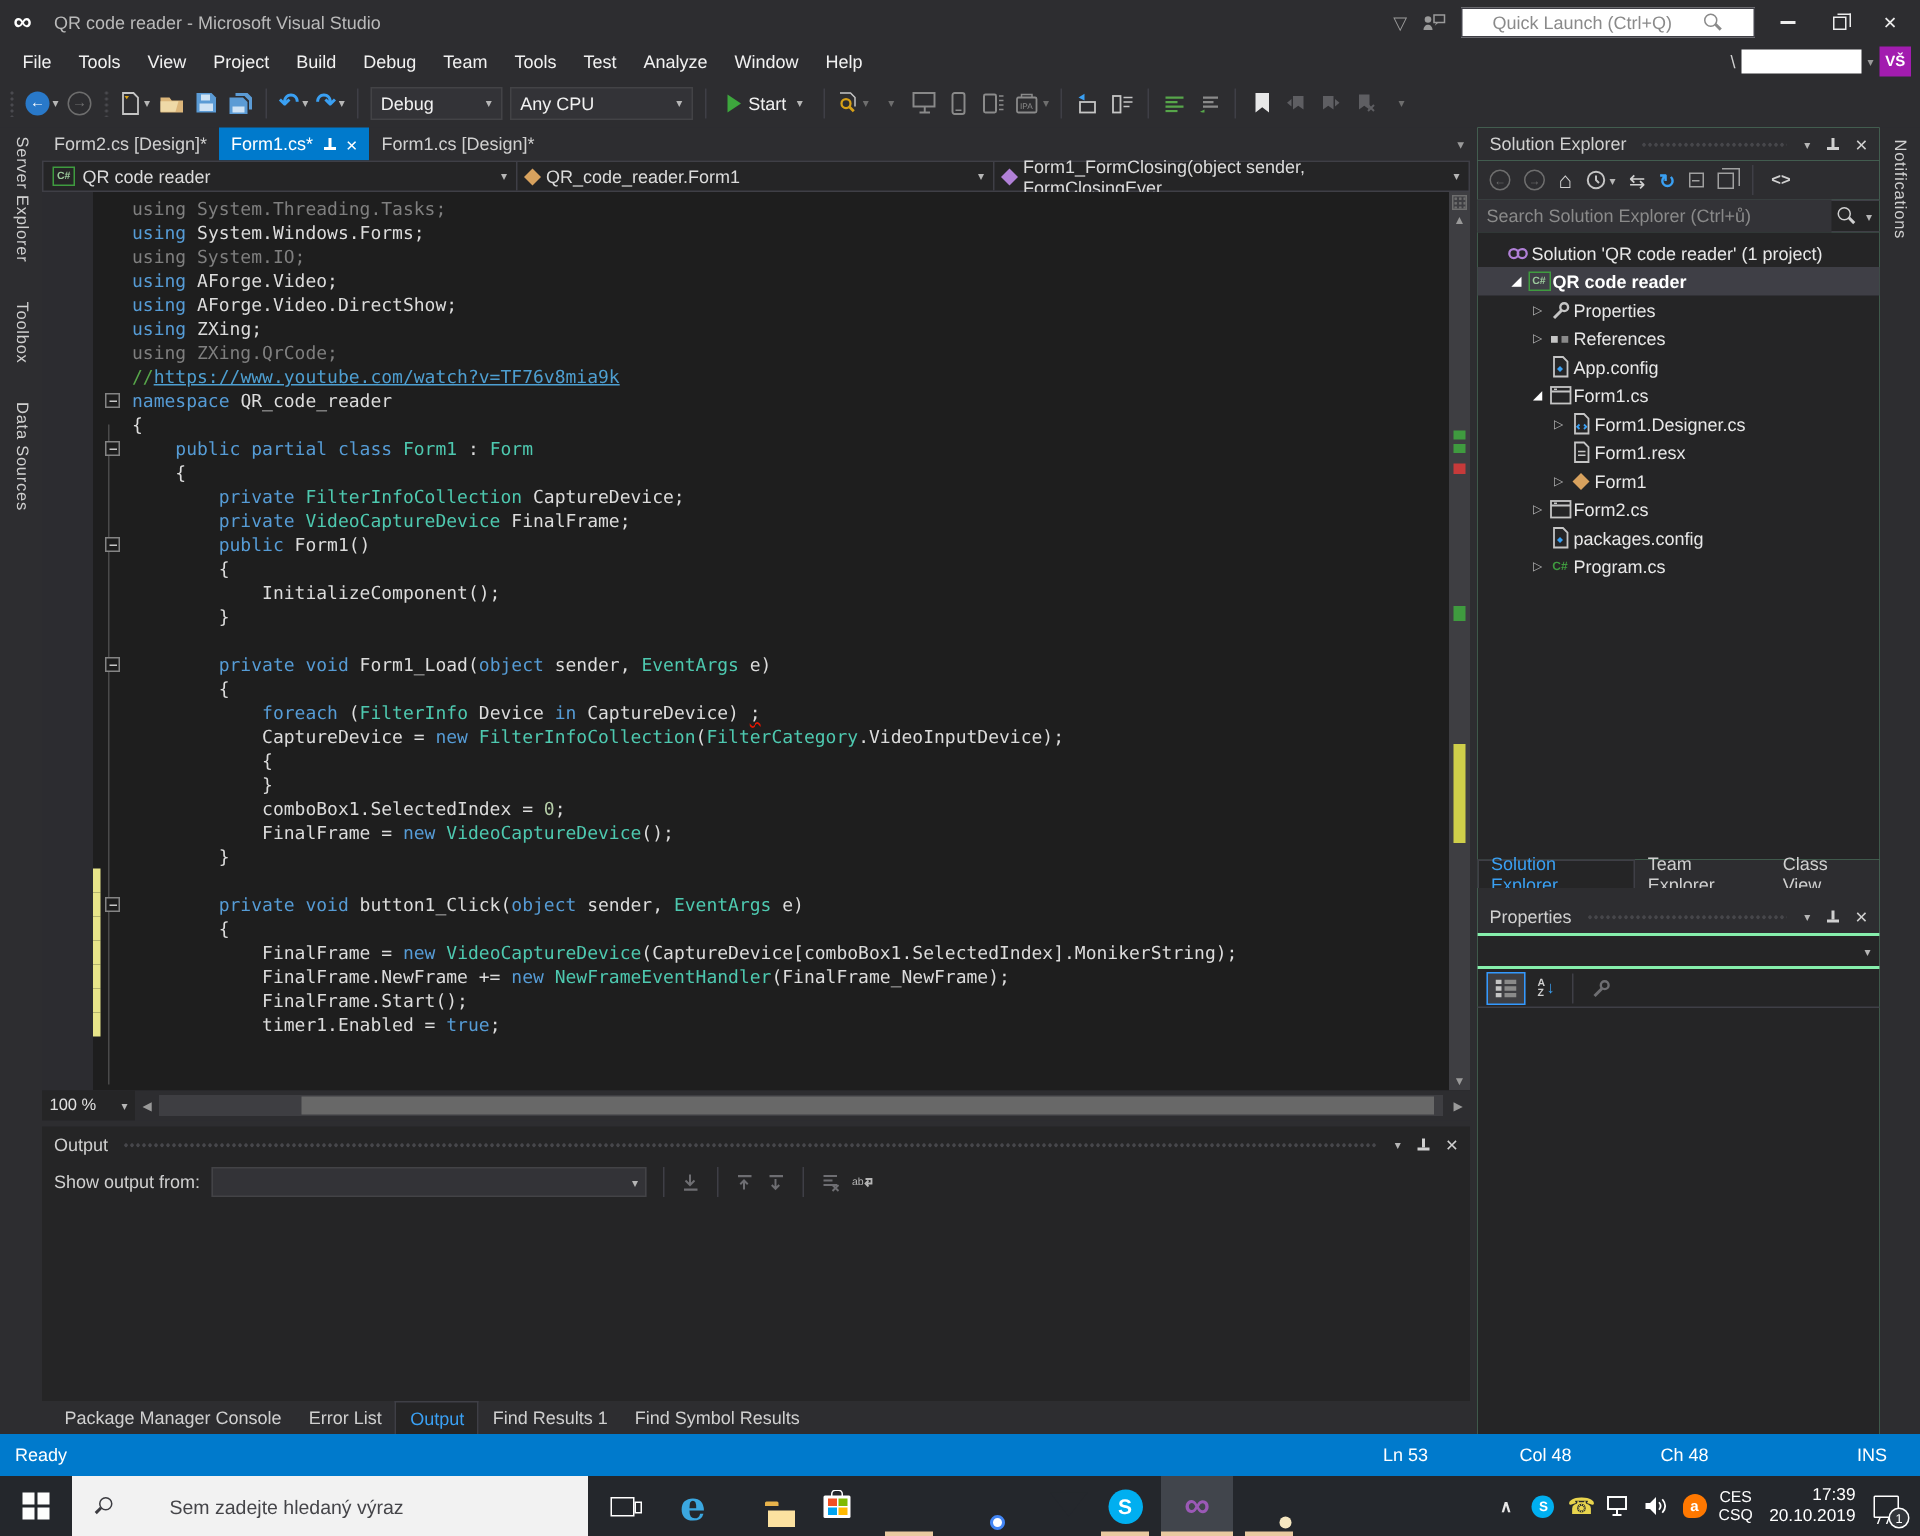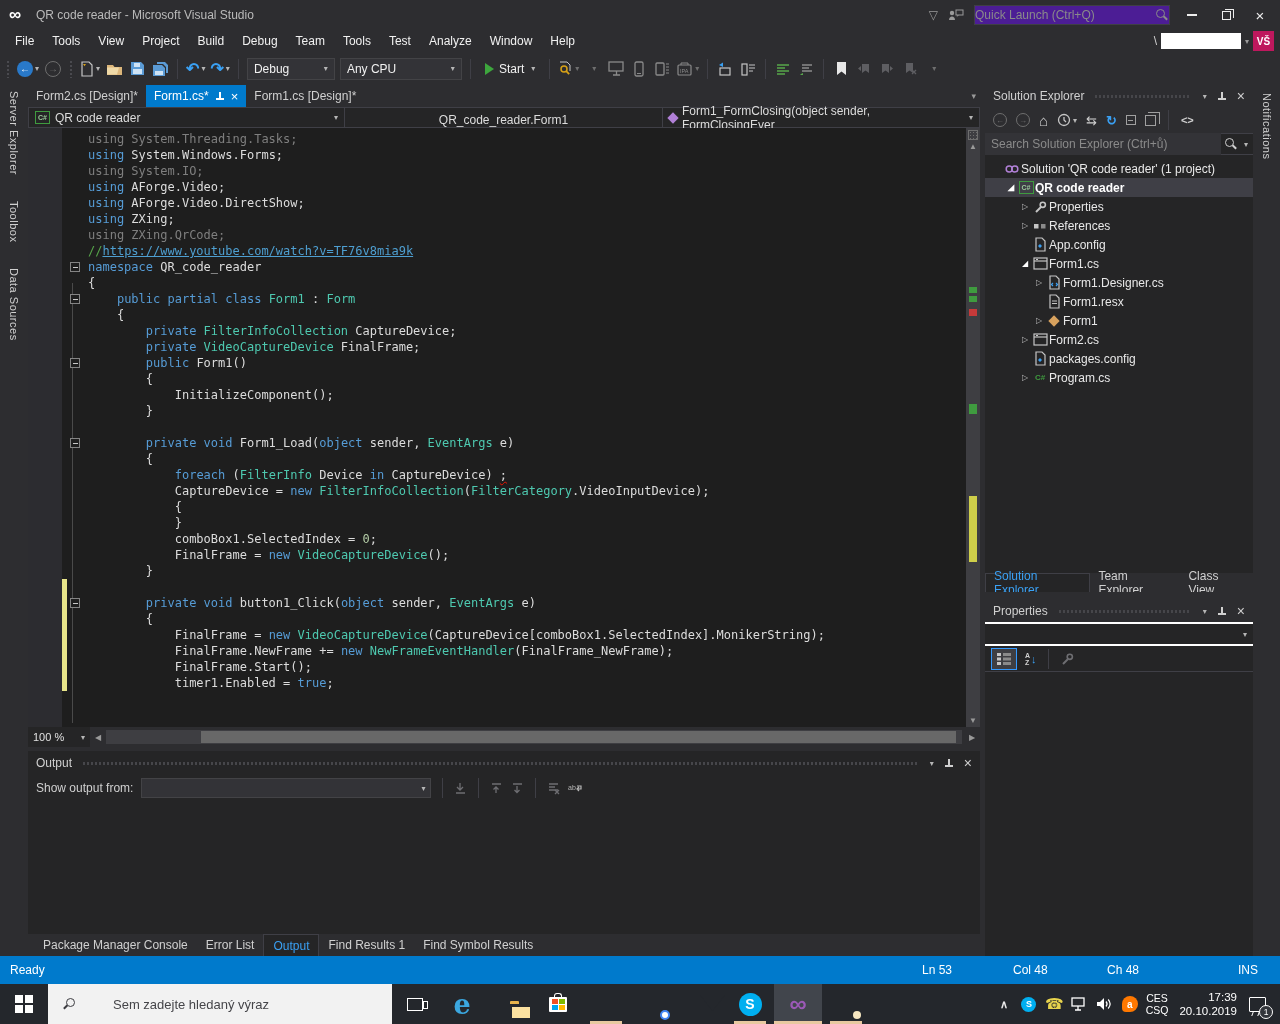--- a/index.html
+++ b/index.html
@@ -8,43 +8,43 @@
          color:#D0D0D0; font-size:12px; }
 
   
   #titlebar { position:absolute; left:0; top:0; width:1280px; height:30px; background:#2D2D30;
               display:flex; align-items:center; }
   .vs-logo { width:30px; height:30px; display:flex; align-items:center; justify-content:center;
              color:#FFF; font-size:17px; font-weight:bold; }
   #window-title { color:#BABABA; font-size:12px; margin-left:6px; }
   #titlebar-right { position:absolute; right:8px; top:0; height:30px; display:flex; align-items:center; gap:10px; }
   .tb-mini-icon { color:#9A9A9A; font-size:12px; }
-  #quick-launch { width:196px; height:20px; border:1px solid #3F3F46; background:#4c1d95;
-                  display:flex; align-items:center; padding:0 0; color:#8A8A8A; }
+  #quick-launch { width:196px; height:20px; border:1px solid #3F3F46; background:#ffffff;
+                  display:flex; align-items:center; padding:0 20px; color:#8A8A8A; }
   #quick-launch .ql-text { flex:1; font-size:12px; }
   .mag { width:13px; height:13px; position:relative; display:inline-block; }
   .mag::before { content:""; position:absolute; left:0; top:0; width:7px; height:7px;
                  border:1.5px solid currentColor; border-radius:50%; }
   .mag::after { content:""; position:absolute; left:7px; top:8px; width:5px; height:1.7px;
                 background:currentColor; transform:rotate(45deg); }
   .win-btn { width:24px; height:22px; display:flex; align-items:center; justify-content:center; color:#EDEDED; }
   .win-min-glyph { width:10px; height:1.5px; background:#EDEDED; display:inline-block; }
   .win-restore-glyph { width:9px; height:9px; border:1px solid #EDEDED; position:relative; display:inline-block; }
   .win-restore-glyph::before { content:""; position:absolute; left:2px; top:-3px; width:8px; height:8px;
                                border:1px solid #EDEDED; border-left:none; border-bottom:none; }
   .win-close-glyph { font-size:15px; line-height:1; }
 
   
   #menubar { position:absolute; left:0; top:30px; width:1280px; height:22px; background:#2D2D30;
              display:flex; align-items:center; padding-left:6px; }
   .menu-item { padding:3px 9px; color:#F1F1F1; font-size:12px; }
   #account-area { position:absolute; right:6px; top:31px; height:20px; display:flex; align-items:center; gap:4px; }
   .redacted-user { width:80px; height:16px; background:#FFF; }
   .acct-caret { color:#9A9A9A; font-size:8px; }
-  #account-badge { width:21px; height:20px; background:#be185d; color:#FFF; font-size:10px; font-weight:bold;
+  #account-badge { width:21px; height:20px; background:#a21caf; color:#FFF; font-size:10px; font-weight:bold;
                    display:flex; align-items:center; justify-content:center; }
 
   
   #main-toolbar { position:absolute; left:0; top:52px; width:1280px; height:33px; background:#2D2D30;
                   display:flex; align-items:center; padding-left:4px; gap:5px; }
   .grip { width:4px; height:18px; margin:0 2px;
           background-image:radial-gradient(#4A4A4F 1px, transparent 1.1px); background-size:4px 4px; }
   .tbtn { display:flex; align-items:center; justify-content:center; height:24px; min-width:18px; }
   .tb-circle { width:16px; height:16px; border-radius:50%; display:flex; align-items:center; justify-content:center;
                font-size:10px; }
@@ -144,21 +144,21 @@
                   display:flex; align-items:center; justify-content:flex-end; padding:0 5px; }
   .out-icon { color:#6E6E72; font-size:12px; }
   #output-content { height:133px; }
 
   #bottom-tabs { position:absolute; left:0; top:849px; width:952px; height:22px; background:#2D2D30;
                  display:flex; align-items:stretch; padding-left:6px; }
   .bottom-tab { display:flex; align-items:center; padding:0 9px; font-size:12px; color:#D0D0D0; }
   .bottom-tab.active { background:#252526; color:#3AA0F3; border:1px solid #3F3F46; border-bottom:none; }
 
   
-  #right-col { position:absolute; left:985px; top:0; width:268px; height:871px; background:#ffffff; }
+  #right-col { position:absolute; left:985px; top:0; width:268px; height:871px; background:#86efac; }
   #se-header { height:22px; display:flex; align-items:center; padding:0 8px; gap:6px; background:#2D2D30; }
   #se-toolbar { height:26px; display:flex; align-items:center; gap:9px; padding:0 8px; background:#2D2D30; }
   .se-ico { color:#D0D0D0; font-size:13px; line-height:1; }
   .se-ico.blue { color:#3AA0F3; font-weight:bold; }
   .se-circle { width:14px; height:14px; border-radius:50%; border:1.5px solid #6E6E6E; color:#6E6E6E;
                font-size:8px; display:flex; align-items:center; justify-content:center; }
   .mini-collapse { width:10px; height:10px; border:1px solid #A0A0A0; position:relative; }
   .mini-collapse::after { content:""; position:absolute; left:1.5px; top:3.5px; width:5px; height:1px; background:#A0A0A0; }
   .docs-pair { width:11px; height:11px; border:1px solid #A0A0A0; position:relative; }
   .docs-pair::before { content:""; position:absolute; left:2px; top:-4px; width:11px; height:11px;
@@ -500,21 +500,21 @@
           </div>
         </div>
       <span id="tab-overflow">▾</span>
 
       <div id="navbar">
         <div class="nav-combo" style="width:316px;">
           <span class="badge-cs">C#</span>
           <span>QR code reader</span>
           <span class="caret">▾</span>
         </div>
-        <div class="nav-combo" style="width:318px;flex-direction:column;">
+        <div class="nav-combo" style="width:318px;">
           <span class="diamond"></span>
           <span>QR_code_reader.Form1</span>
           <span class="caret">▾</span>
         </div>
         <div class="nav-combo" style="flex:1; border-right:none;">
           <span class="diamond purple"></span>
           <span>Form1_FormClosing(object sender, FormClosingEver</span>
           <span class="caret">▾</span>
         </div>
       </div>

